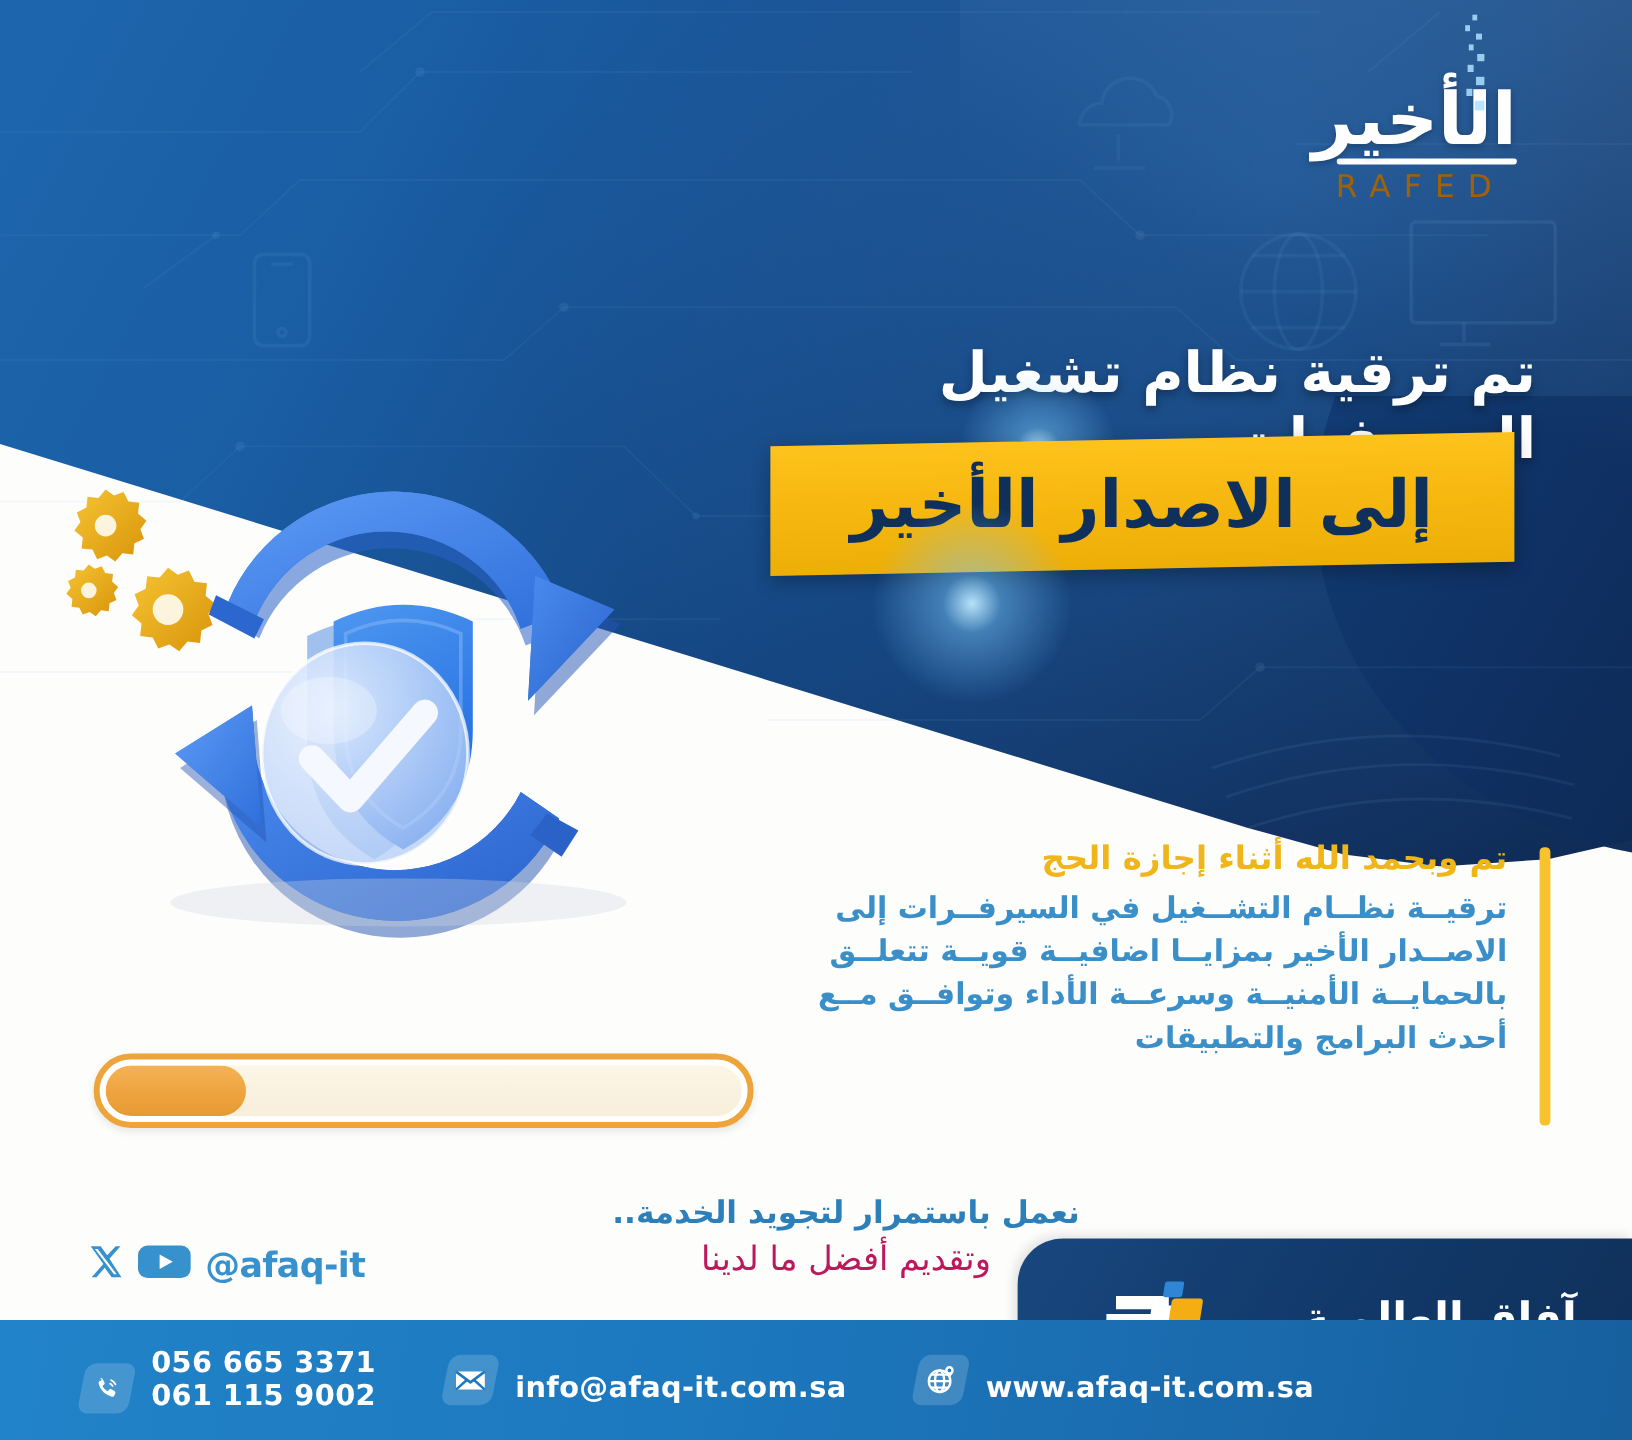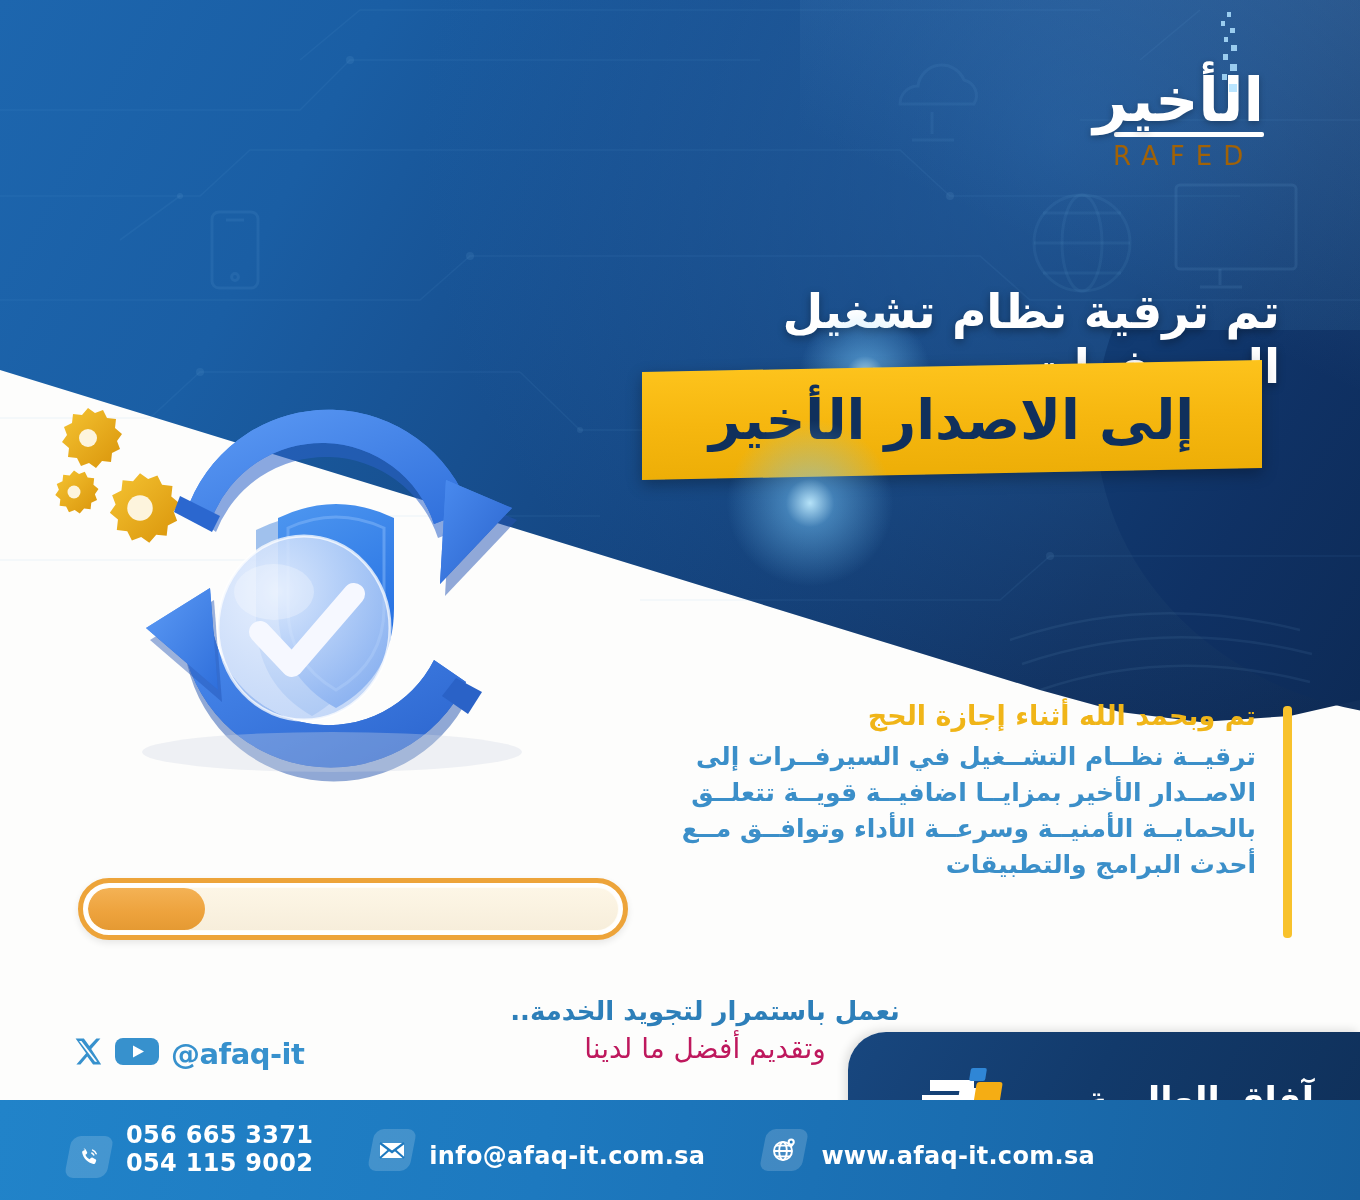--- a/index.html
+++ b/index.html
@@ -404,21 +404,21 @@
     <div class="citem">
       <span class="cicon">
         <svg width="24" height="24" viewBox="0 0 24 24" fill="#ffffff">
           <path d="M6.6 3.5c.7-.3 1.5 0 1.9.7l1.5 2.7c.4.7.2 1.6-.4 2l-1.2.9c.8 2 2.4 3.6 4.4 4.5l.9-1.2c.5-.6 1.3-.8 2-.4l2.7 1.5c.7.4 1 1.2.7 1.9l-.8 1.8c-.3.8-1.2 1.2-2 1-5.6-1.2-9.9-5.5-11.1-11.1-.2-.8.2-1.7 1-2l1.8-.8z"></path>
           <path d="M15.6 5.1a6.8 6.8 0 0 1 3.6 3.6" stroke="#fff" stroke-width="1.5" fill="none" stroke-linecap="round"></path>
           <path d="M14.8 8a3.8 3.8 0 0 1 2 2" stroke="#fff" stroke-width="1.5" fill="none" stroke-linecap="round"></path>
         </svg>
       </span>
       <span class="ctext">
         <span>056 665 3371</span>
-        <span class="l2">054 115 9002</span>
+        <span class="l2">061 115 9002</span>
       </span>
     </div>
 
     <div class="citem">
       <span class="cicon">
         <svg width="26" height="22" viewBox="0 0 26 22" fill="#ffffff">
           <path d="M1 4 h24 v15 h-24 z" fill="#fff"></path>
           <path d="M1 4 L13 13 L25 4" fill="none" stroke="#1d79bf" stroke-width="2.2"></path>
           <path d="M1 19 L10 11 M25 19 L16 11" stroke="#1d79bf" stroke-width="2" fill="none"></path>
         </svg>

